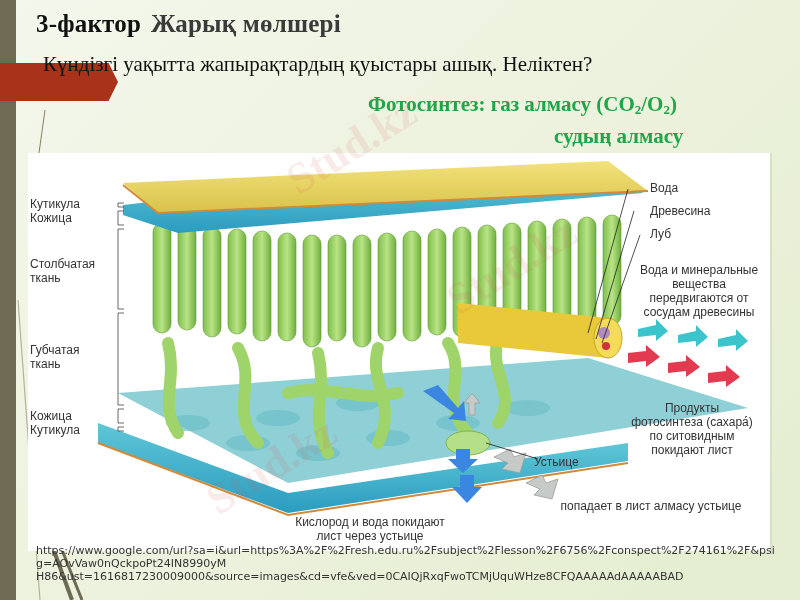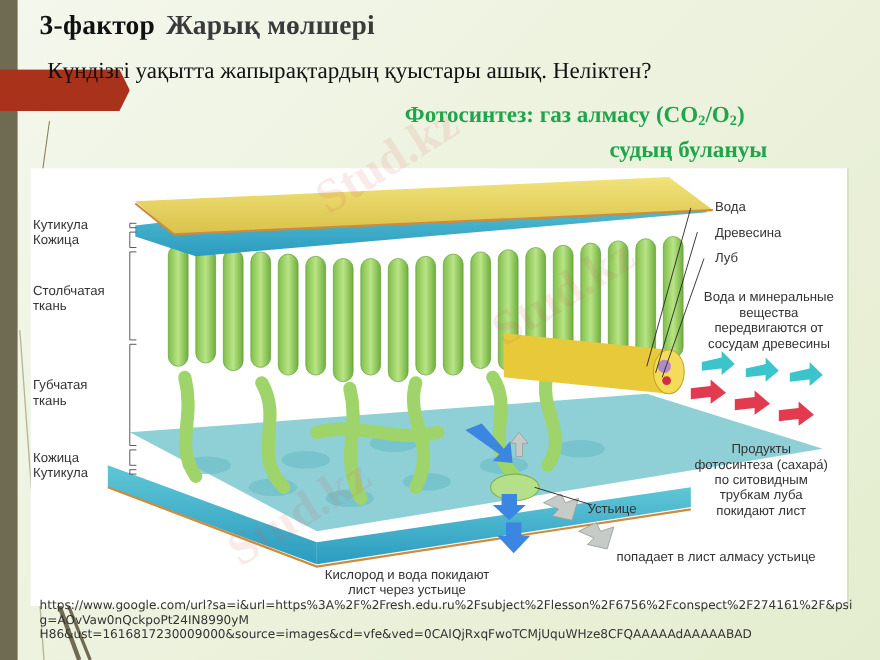--- a/index.html
+++ b/index.html
@@ -60,21 +60,21 @@
 </svg>
 <div class="red-arrow"></div>
 
 <div class="title">
   <span>3-фактор</span><span class="part2">Жарық мөлшері</span>
 </div>
 <div class="subtitle">Күндізгі уақытта жапырақтардың қуыстары ашық. Неліктен?</div>
 <div class="green-line1">
   <span>Фотосинтез: газ алмасу (CO</span><sub>2</sub><span>/O</span><sub>2</sub><span>)</span>
 </div>
-<div class="green-line2">судың булануы</div>
+<div class="green-line2">судың алмасу</div>
 
 <div class="figure">
   <svg width="742" height="398">
     <defs>
       <linearGradient id="yel" x1="0" y1="0" x2="0" y2="1">
         <stop offset="0" stop-color="#f1e27a"></stop>
           <stop offset="1" stop-color="#d9c24a"></stop>
       </linearGradient>
       <linearGradient id="col" x1="0" y1="0" x2="1" y2="0">
         <stop offset="0" stop-color="#7fbf4a"></stop>
@@ -202,21 +202,20 @@
   <div class="lbl center" style="left:596px;top:110px;width:150px;">
     <div>Вода и минеральные</div>
     <div>вещества</div>
     <div>передвигаются от</div>
     <div>сосудам древесины</div>
   </div>
   <div class="lbl center" style="left:594px;top:248px;width:140px;text-align:center;">
     <div>Продукты</div>
     <div>фотосинтеза (сахара́)</div>
     <div>по ситовидным</div>
-    <div>трубкам луба</div>
     <div>покидают лист</div>
   </div>
   <div class="lbl" style="left:506px;top:302px;">Устьице</div>
   <div class="lbl center" style="left:508px;top:346px;width:230px;">
     <div>попадает в лист алмасу устьице</div>
   </div>
   <div class="lbl center" style="left:252px;top:362px;width:180px;">
     <div>Кислород и вода покидают</div>
     <div>лист через устьице</div>
   </div>

